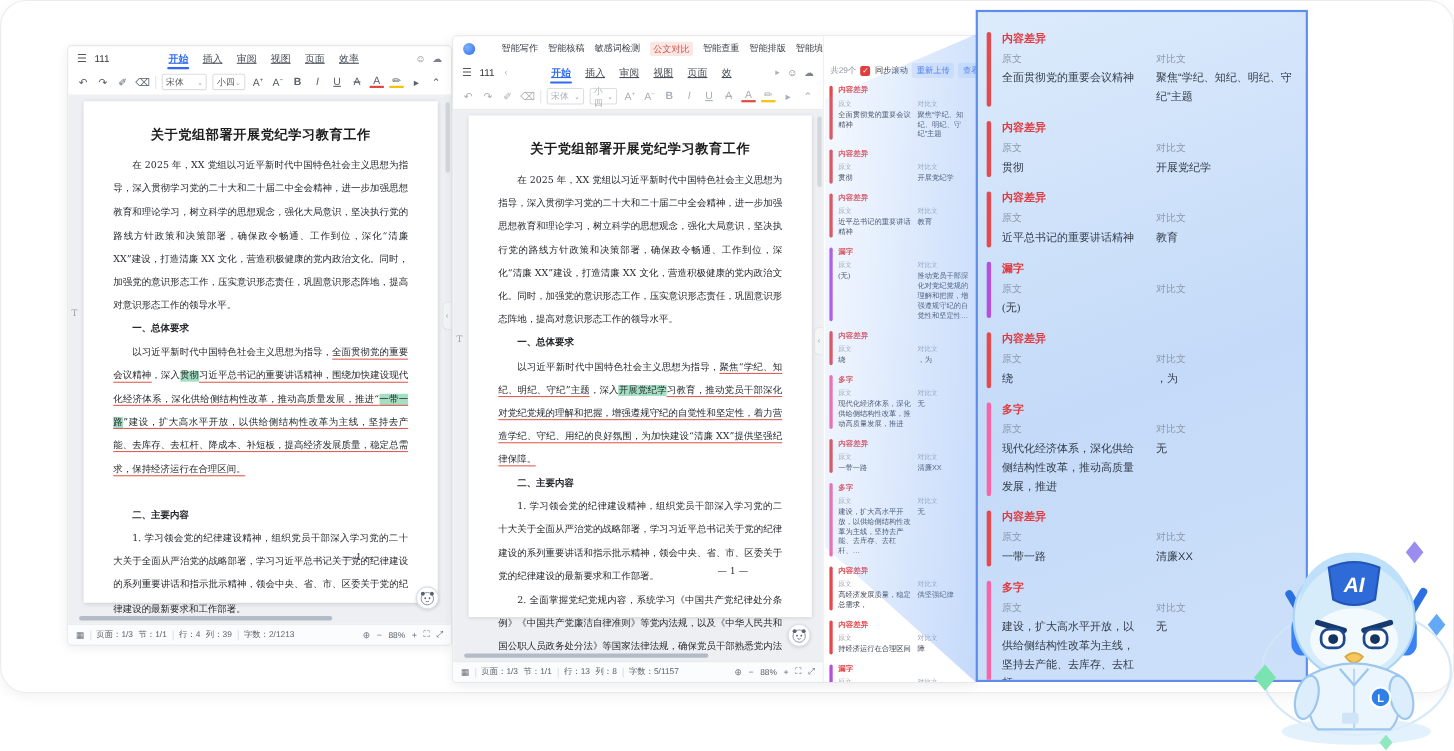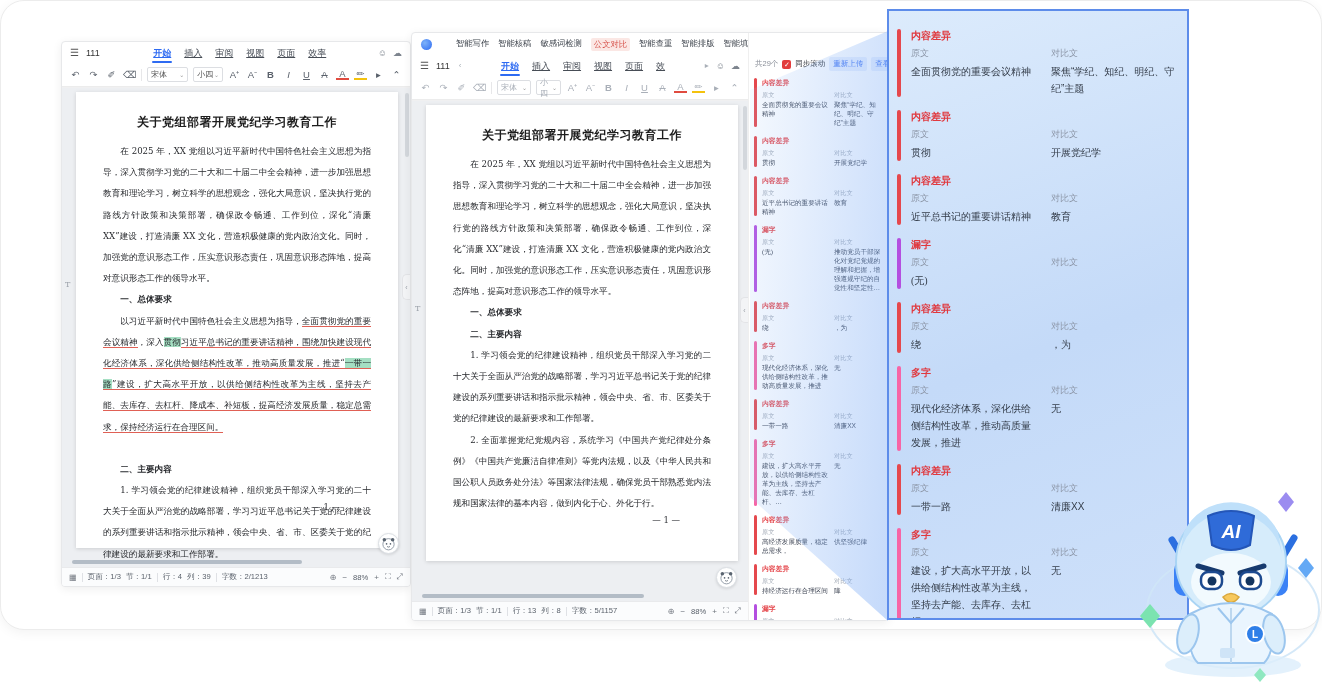--- a/index.html
+++ b/index.html
@@ -273,20 +273,21 @@
         <span class="tbtn tb-hl">✏</span>
         <span class="tbtn">▸</span>
         <span class="tbtn">⌃</span>
       </div>
       <div class="doc-area">
         <div class="page" style="right:10px">
           <div class="doc-title">关于党组部署开展党纪学习教育工作</div>
           <div class="doc-body">
             <p class="body"><span>在 2025 年，XX 党组以习近平新时代中国特色社会主义思想为指导，深入贯彻学习党的二十大和二十届二中全会精神，进一步加强思想教育和理论学习，树立科学的思想观念，强化大局意识，坚决执行党的路线方针政策和决策部署，确保政令畅通、工作到位，深化“清廉 XX”建设，打造清廉 XX 文化，营造积极健康的党内政治文化。同时，加强党的意识形态工作，压实意识形态责任，巩固意识形态阵地，提高对意识形态工作的领导水平。</span></p>
             <p class="head"><span>一、总体要求</span></p>
+            <p class="body"><span>以习近平新时代中国特色社会主义思想为指导，</span><span class="seg-ru">聚焦“学纪、知纪、明纪、守纪”主题</span><span>，深入</span><span class="seg-hl">开展党纪学</span><span class="seg-ru">习教育，</span><span class="seg-ru">推动党员干部深化对党纪党规的理解和把握，增强遵规守纪的自觉性和坚定性，着力营造学纪、守纪、用纪的良好氛围，为加快建设“清廉 XX”提供坚强纪律保障。</span></p>
             <p class="head"><span>二、主要内容</span></p>
             <p class="body"><span>1. 学习领会党的纪律建设精神，组织党员干部深入学习党的二十大关于全面从严治党的战略部署，学习习近平总书记关于党的纪律建设的系列重要讲话和指示批示精神，领会中央、省、市、区委关于党的纪律建设的最新要求和工作部署。</span></p>
             <p class="body"><span>2. 全面掌握党纪党规内容，系统学习《中国共产党纪律处分条例》《中国共产党廉洁自律准则》等党内法规，以及《中华人民共和国公职人员政务处分法》等国家法律法规，确保党员干部熟悉党内法规和国家法律的基本内容，做到内化于心、外化于行。</span></p>
           </div>
           <div class="page-num">— 1 —</div>
         </div>
         <span class="t-marker" style="top:203px">T</span>
         <div class="edge-handle" style="top:196px">‹</div>
         <div class="sb-h"></div>
         <div class="sb-v"></div>

